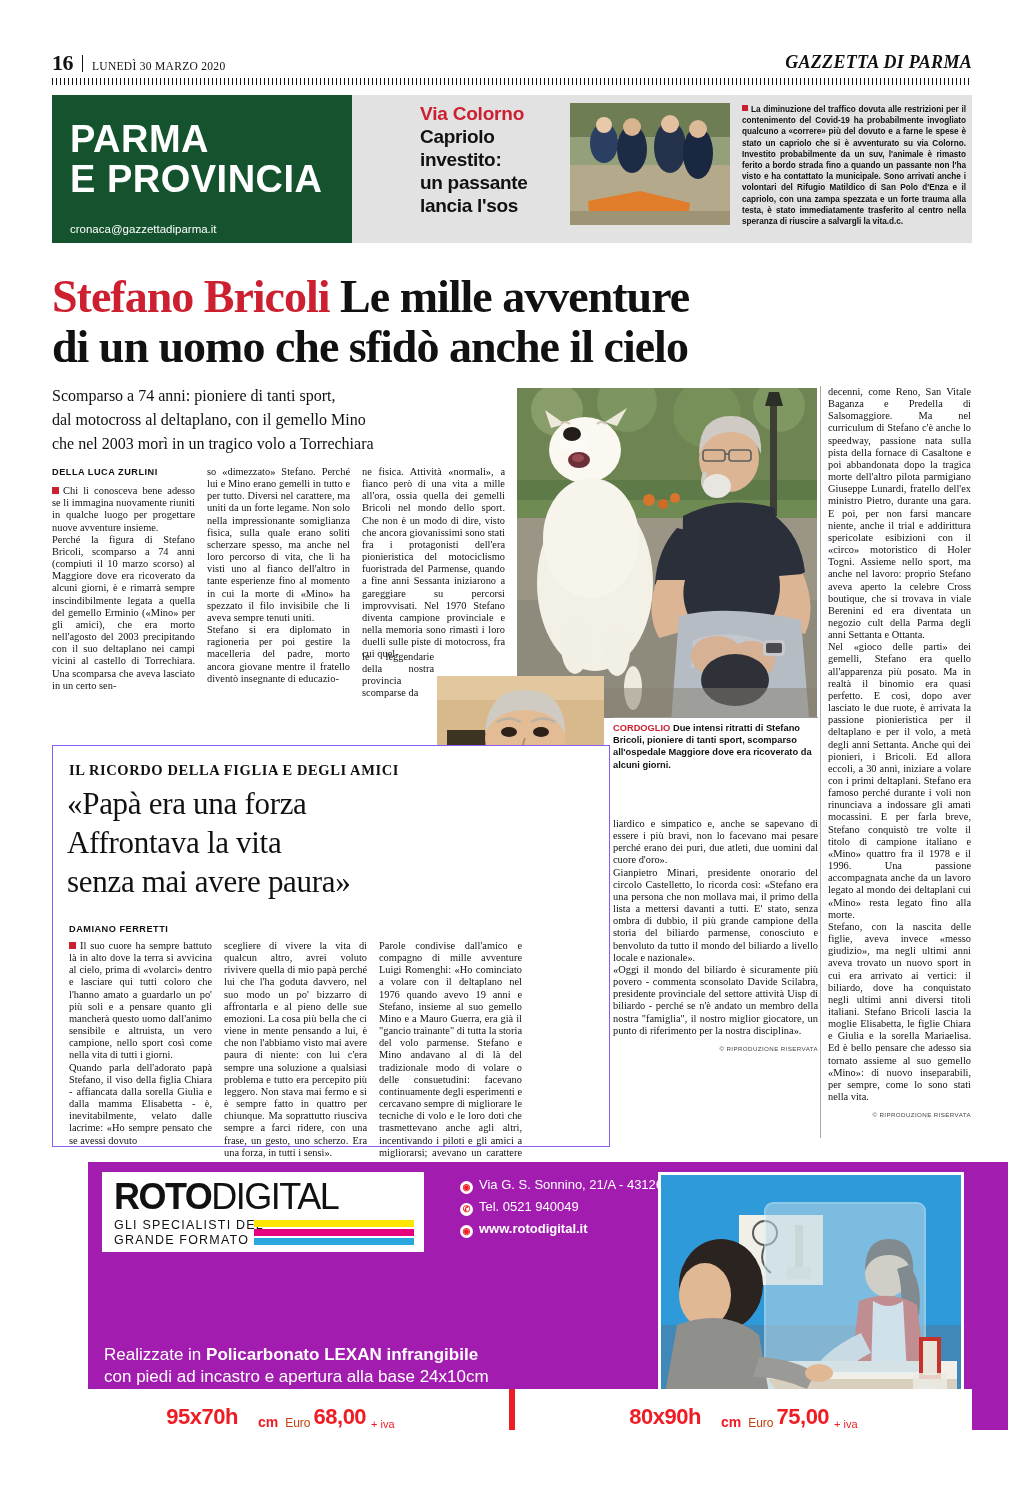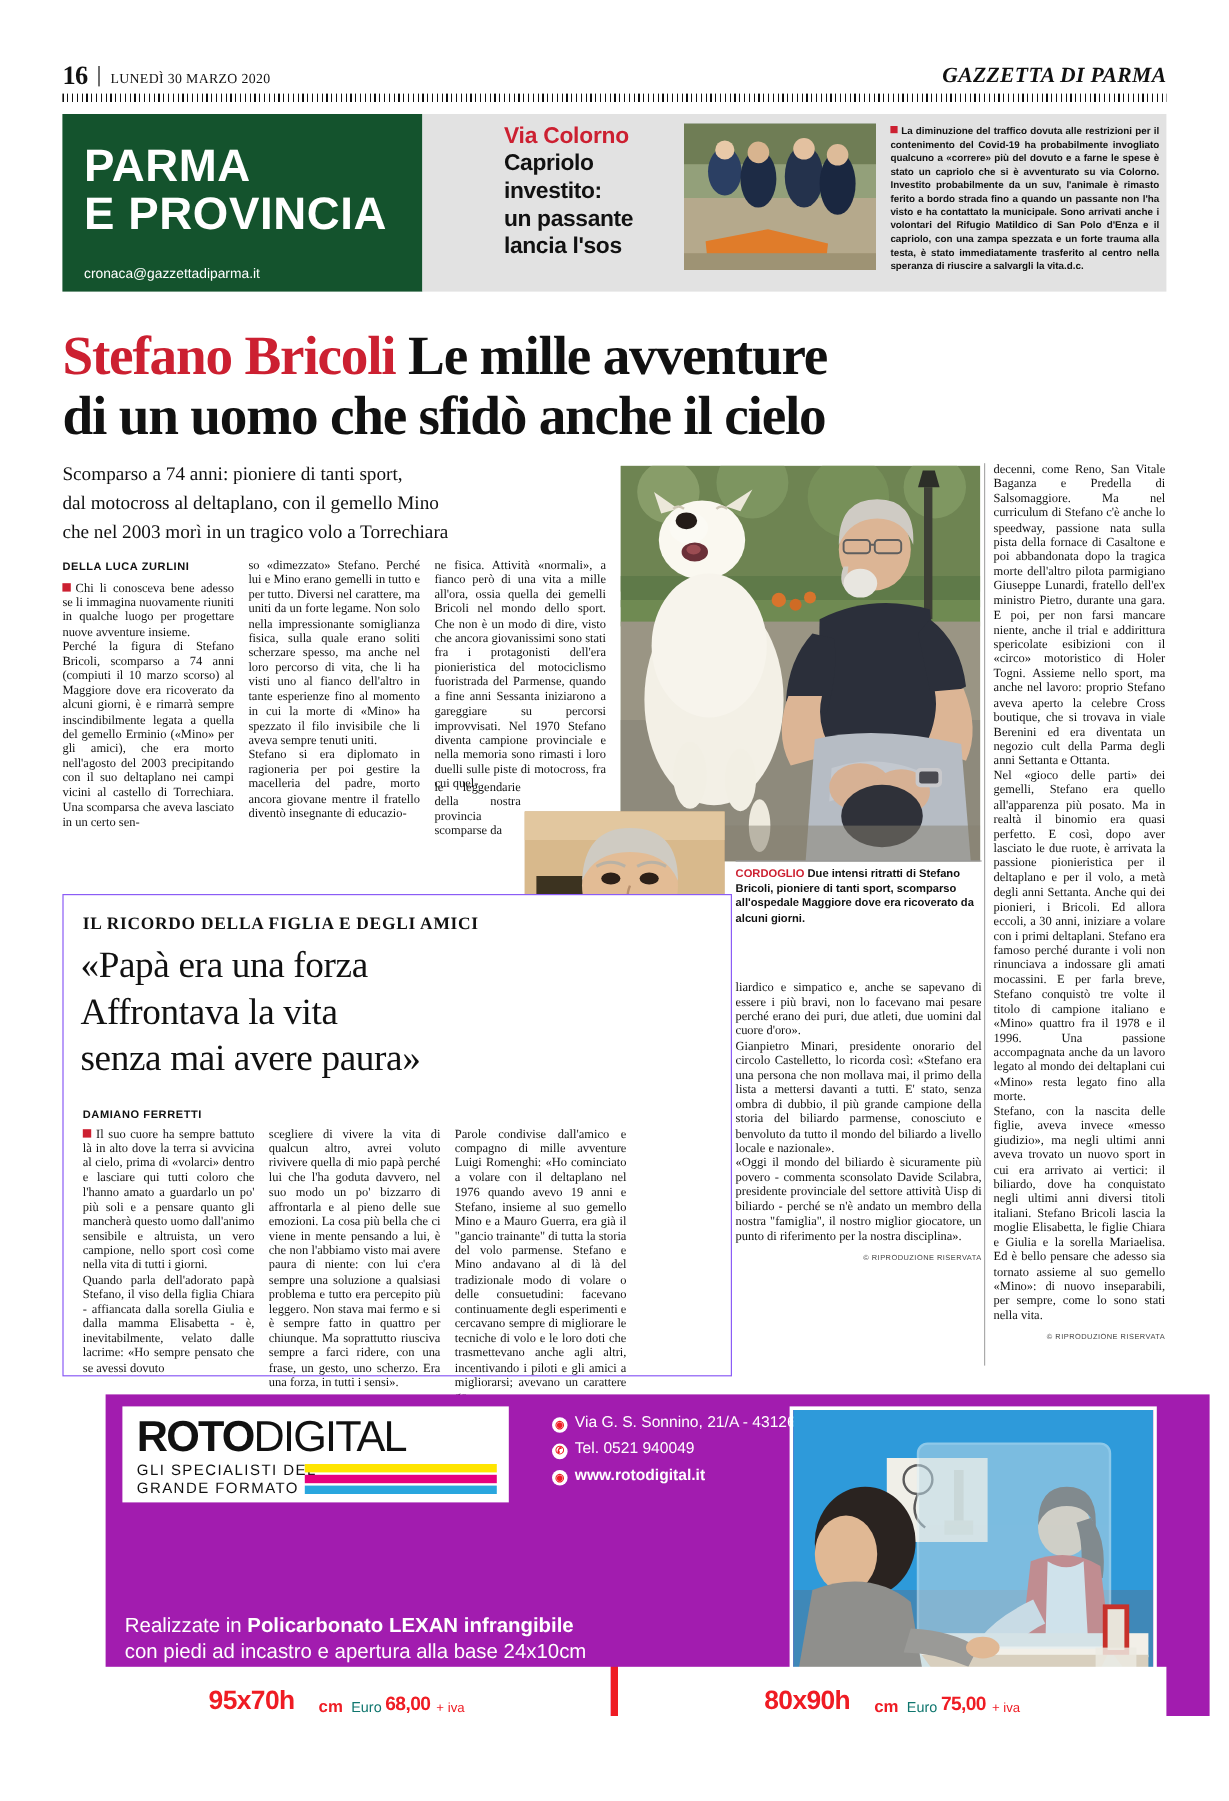--- a/index.html
+++ b/index.html
@@ -84,22 +84,22 @@
   .cicon{display:inline-block;width:13px;height:13px;border-radius:50%;background:#fff;color:#ef1c24;font-size:9px;
      line-height:13px;text-align:center;margin-right:6px;vertical-align:-1px;font-weight:bold;}
   .ad-head{position:absolute;left:16px;top:104px;width:600px;font-family:"Liberation Sans",sans-serif;font-weight:bold;
      font-style:italic;font-size:30px;line-height:34px;color:#ffe500;letter-spacing:-0.5px;}
   .ad-sub{position:absolute;left:16px;top:182px;width:600px;font-family:"Liberation Sans",sans-serif;font-size:17px;line-height:22px;color:#fff;}
   .ad-sub b{font-weight:bold;}
   .ad-prices{position:absolute;left:0px;top:1389px;width:920px;height:41px;display:flex;}
   .price-cell{flex:1;background:#fff;display:flex;align-items:flex-end;justify-content:center;font-family:"Liberation Sans",sans-serif;}
   .p-size{font-weight:bold;font-size:22px;color:#ef1c24;letter-spacing:-0.5px;}
   .p-cm{font-weight:bold;font-size:14px;color:#ef1c24;margin-left:20px;}
-  .p-euro{font-size:12px;color:#0f766e;margin-left:7px;}
-  .p-val{font-weight:bold;font-size:16px;color:#ef1c24;margin-left:3px;letter-spacing:-0.5px;}
+  .p-euro{font-size:12px;color:#c2410c;margin-left:7px;}
+  .p-val{font-weight:bold;font-size:22px;color:#ef1c24;margin-left:3px;letter-spacing:-0.5px;}
   .p-iva{font-size:11px;color:#ef1c24;margin-left:5px;}
   .price-gap{width:6px;background:#ef1c24;}
   .ad-photo{position:absolute;left:658px;top:1172px;width:306px;height:248px;overflow:hidden;border:3px solid #fff;box-sizing:border-box;}
 </style>
 </head>
 <body>
 
 <div class="page">
 
   <div class="masthead">

